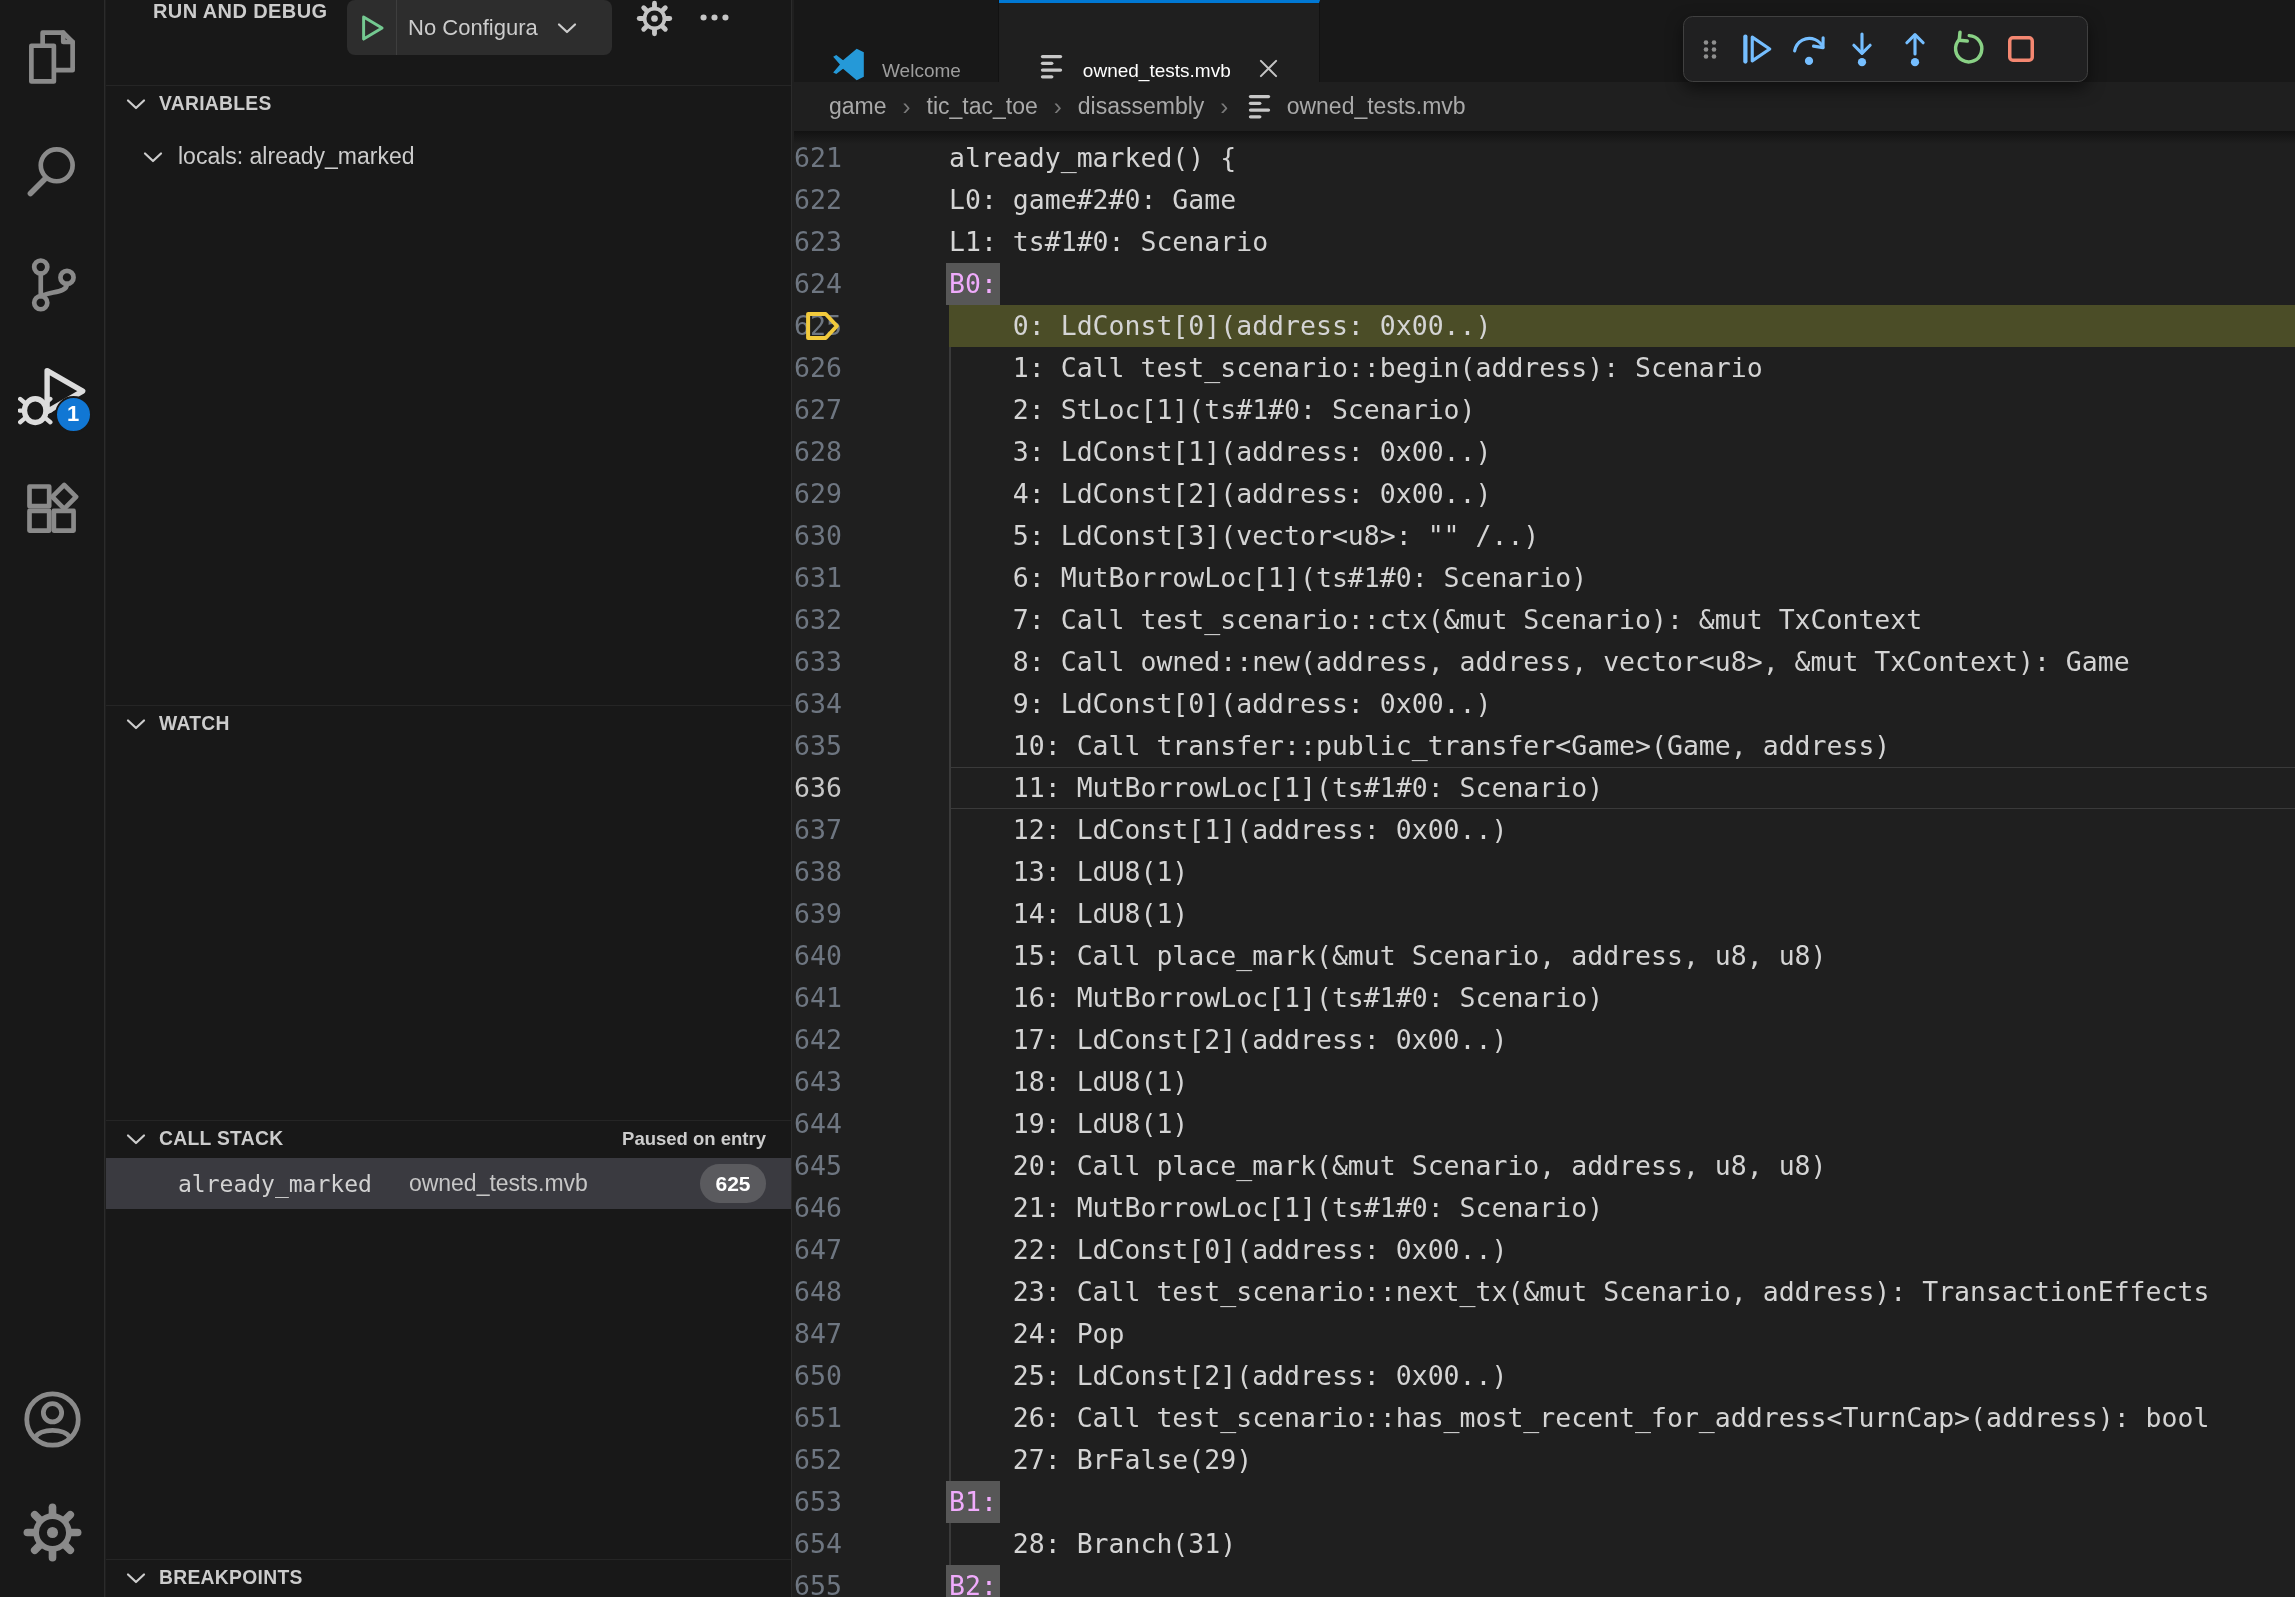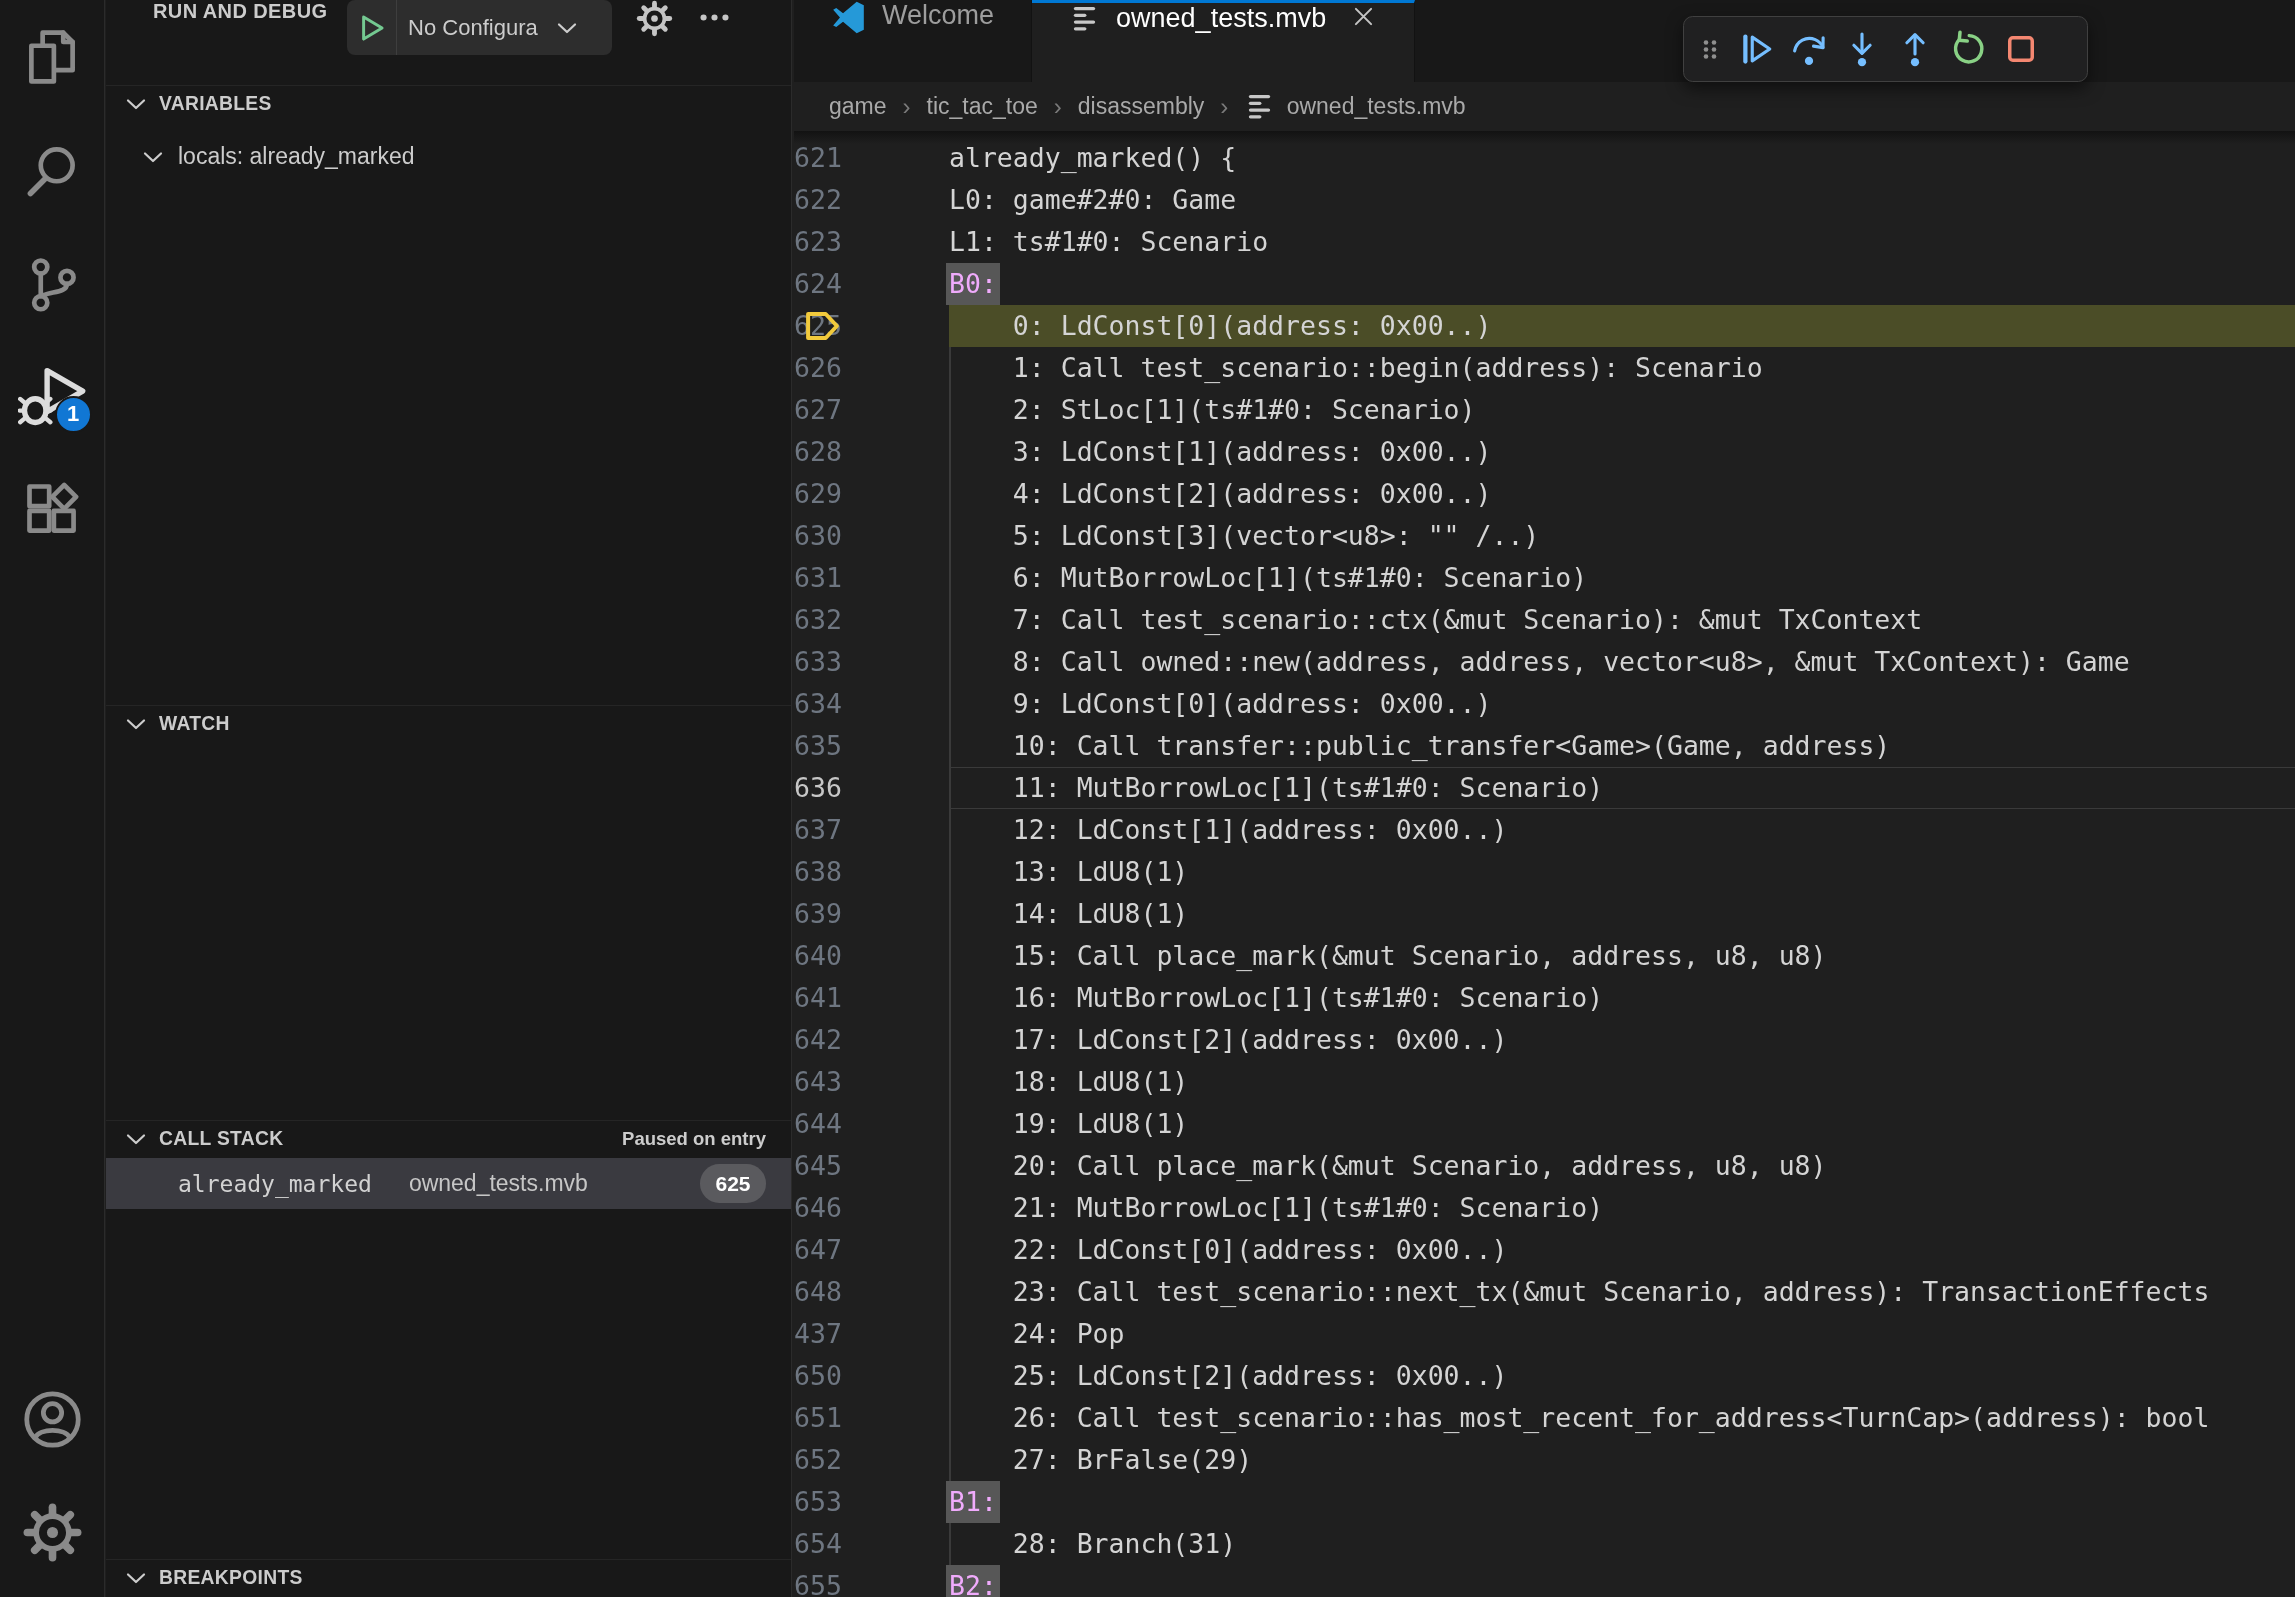--- a/index.html
+++ b/index.html
@@ -50,21 +50,21 @@
     background:#3a3a40;padding:0 25px 0 72px;cursor:pointer}
   .frame-fn{font-family:"DejaVu Sans Mono",monospace;font-size:23px;color:#d2d2d2}
   .frame-file{margin-left:37px;font-size:23px;color:#c6c6c6}
   .frame-badge{margin-left:auto;min-width:66px;height:39px;border-radius:19.3px;background:#5a5a5e;
     color:#fff;font-size:21px;font-weight:700;display:flex;align-items:center;justify-content:center;
     padding:0 11.3px}
 
   
   .editor{position:absolute;left:794px;top:0;width:1502px;height:100%;background:var(--bg-editor)}
   .tabstrip{height:82px;background:var(--bg-dark);display:flex}
-  .tab{display:flex;align-items:flex-start;gap:16px;padding:0 37px;font-size:27px;color:#9d9d9d;
+  .tab{display:flex;align-items:flex-end;gap:16px;padding:0 37px;font-size:19px;color:#9d9d9d;
     border-right:1.6px solid #121212;cursor:pointer;position:relative}
   .tab.active{background:var(--bg-editor);color:#fff;border-top:3.2px solid var(--accent)}
   .tab .close{margin-left:8px;color:#c5c5c5;cursor:pointer}
   .breadcrumbs{height:49px;background:var(--bg-editor);display:flex;align-items:center;
     padding-left:35px;font-size:23px;color:#a9a9a9;gap:16px;position:relative}
   .crumb{cursor:pointer;white-space:nowrap}
   .crumb-sep{color:#7a7a7a;font-size:24px}
   .crumb-file{display:flex;align-items:center;gap:11.3px}
   .bc-shadow{position:absolute;left:0;right:0;top:131px;height:13px;z-index:4;
     background:linear-gradient(rgba(0,0,0,.42),transparent);pointer-events:none}
@@ -427,21 +427,21 @@
       </div>
       <div class="row">
         <div class="ln">647</div>
         <div class="content">    22: LdConst[0](address: 0x00..)</div>
       </div>
       <div class="row">
         <div class="ln">648</div>
         <div class="content">    23: Call test_scenario::next_tx(&amp;mut Scenario, address): TransactionEffects</div>
       </div>
       <div class="row">
-        <div class="ln">437</div>
+        <div class="ln">847</div>
         <div class="content">    24: Pop</div>
       </div>
       <div class="row">
         <div class="ln">650</div>
         <div class="content">    25: LdConst[2](address: 0x00..)</div>
       </div>
       <div class="row">
         <div class="ln">651</div>
         <div class="content">    26: Call test_scenario::has_most_recent_for_address&lt;TurnCap&gt;(address): bool</div>
       </div>

